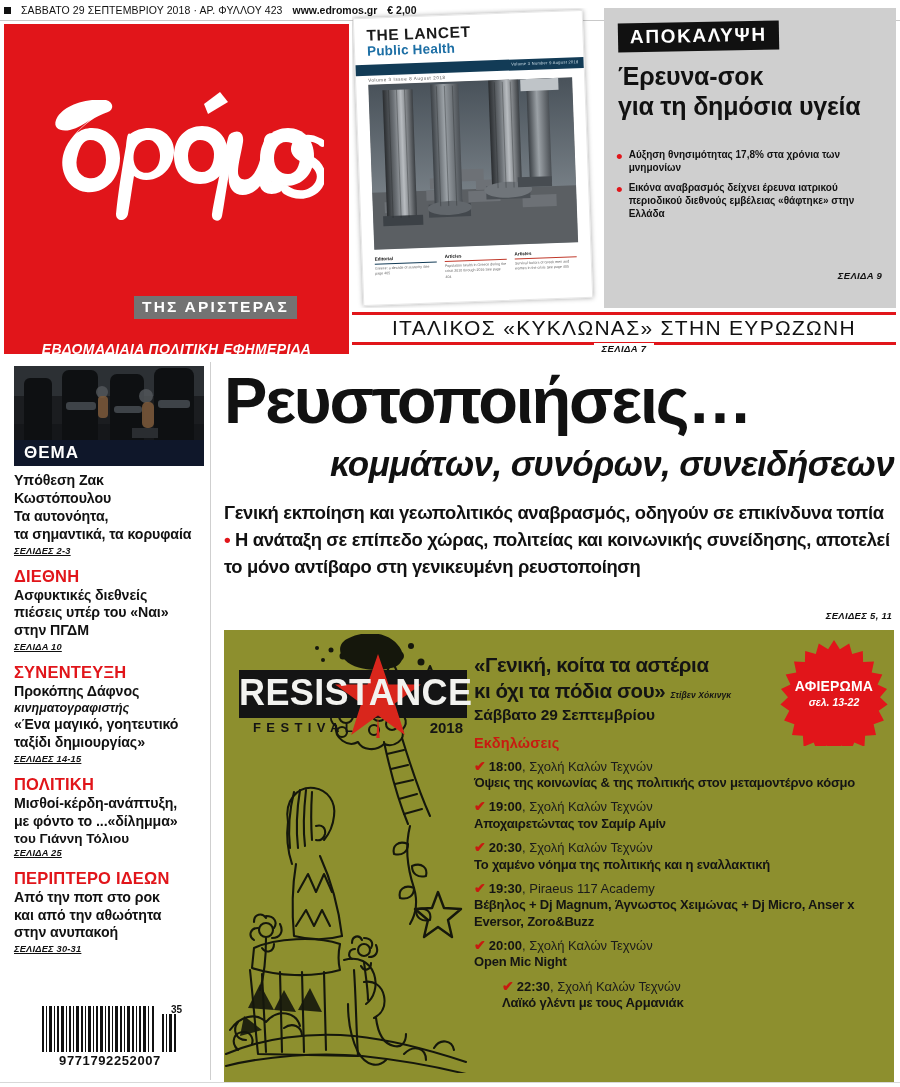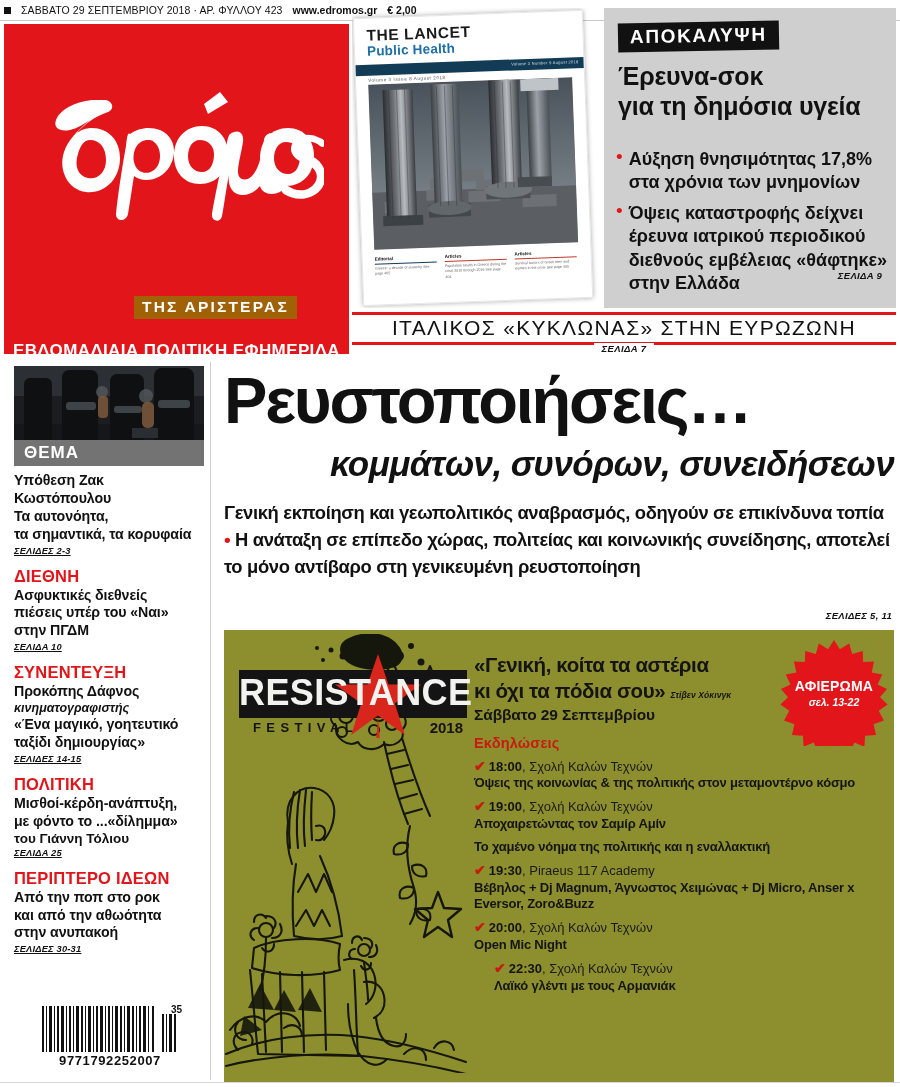--- a/index.html
+++ b/index.html
@@ -16,24 +16,24 @@
   .topsq{width:7px;height:7px;background:#111;display:inline-block;}
   .topstrip .t1{font-size:10.5px;letter-spacing:.1px;color:#111;font-weight:400;}
   .topstrip .t2{font-size:10.5px;font-weight:bold;color:#111;}
   .topstrip .t3{font-size:10.5px;font-weight:bold;color:#111;}
   .strip-rule{position:absolute;left:0;top:20px;width:900px;height:1px;background:#c9c9c9;}
 
   
   .flag{position:absolute;left:4px;top:24px;width:345px;height:330px;background:#e1151a;}
   .logo-script{position:absolute;left:30px;top:58px;width:290px;height:140px;}
   .logo-script svg{display:block;}
-  .logo-sub{position:absolute;left:130px;top:272px;background:#a16207;color:#fff;
+  .logo-sub{position:absolute;left:130px;top:272px;background:#737373;color:#fff;
     font-size:15.5px;font-weight:bold;letter-spacing:2.2px;padding:2px 8px 3px;}
   .logo-tag{position:absolute;left:0;top:317px;width:345px;text-align:center;color:#fff;
-    font-size:17px;font-weight:bold;letter-spacing:.4px;}
+    font-size:14px;font-weight:bold;letter-spacing:.4px;font-style:italic;}
 
   
   .lancet-wrap{position:absolute;left:352px;top:8px;width:252px;height:300px;overflow:hidden;}
   .lancet{position:absolute;left:6px;top:6px;width:228px;height:286px;background:#fff;
     transform:rotate(-2.1deg);box-shadow:0 0 5px rgba(0,0,0,.35);border:1px solid #e7e7e7;}
   .lancet .lhead{position:absolute;left:12px;top:9px;}
   .lancet .lh1{font-size:15.5px;font-weight:bold;color:#1a1a1a;letter-spacing:.6px;line-height:1.05;}
   .lancet .lh2{font-size:13.5px;font-weight:600;color:#1d6fa5;letter-spacing:.2px;}
   .lancet .lbar{position:absolute;left:0;top:46px;width:228px;height:11px;background:#123b56;}
   .lancet .lbar span{position:absolute;right:5px;top:2px;font-size:4px;color:#cfe0ea;letter-spacing:.3px;}
@@ -48,40 +48,40 @@
   
   .greybox{position:absolute;left:604px;top:8px;width:292px;height:300px;background:#cfcfcf;}
   .gb-tag{position:absolute;left:14px;top:14px;background:#111;color:#fff;
     font-size:19px;font-weight:bold;letter-spacing:1.6px;padding:3px 12px 4px;
     transform:rotate(-1.1deg);}
   .gb-h1{position:absolute;left:14px;top:54px;width:270px;font-size:25px;font-weight:bold;
     line-height:1.18;color:#111;letter-spacing:-.2px;}
   .gb-list{position:absolute;left:12px;top:140px;width:272px;}
   .gb-li{display:flex;gap:6px;margin-bottom:7px;}
   .gb-li .dot{color:#e1151a;font-size:19px;line-height:.92;}
-  .gb-li .tx{font-size:18px;font-weight:bold;line-height:1.3;color:#111;}
+  .gb-li .tx{font-size:10px;font-weight:bold;line-height:1.3;color:#111;}
   .gb-page{position:absolute;right:14px;top:262px;font-size:9.5px;font-style:italic;
     font-weight:bold;letter-spacing:.3px;color:#111;}
 
   
   .banner{position:absolute;left:352px;top:312px;width:544px;height:44px;}
   .banner .rule{position:absolute;left:0;width:544px;height:3px;background:#e1151a;}
   .banner .rtop{top:0;}
   .banner .rbot{top:30px;}
   .banner .btxt{position:absolute;left:0;top:4px;width:544px;text-align:center;
     font-size:21px;font-weight:400;letter-spacing:1.3px;color:#111;}
   .banner .bpage{position:absolute;left:0;top:26px;width:544px;text-align:center;}
   .banner .bpage span{background:#fff;padding:0 8px;font-size:9.5px;font-weight:bold;
     font-style:italic;letter-spacing:.4px;color:#111;}
 
   
   .sidebar{position:absolute;left:4px;top:362px;width:207px;height:718px;
     background:#fff;border-right:1px solid #cfcfcf;box-sizing:border-box;padding:0 10px;}
   .sb-photo{position:absolute;left:10px;top:4px;width:190px;height:92px;overflow:hidden;background:#24262a;}
-  .sb-thema{position:absolute;left:10px;top:78px;width:190px;height:26px;background:#737373;
+  .sb-thema{position:absolute;left:10px;top:78px;width:190px;height:26px;background:#0f172a;
     color:#fff;font-size:17px;font-weight:bold;letter-spacing:1px;
     display:flex;align-items:center;padding-left:10px;box-sizing:border-box;}
   .sb-body{position:absolute;left:10px;top:110px;width:190px;}
   .sb-kicker{color:#e1151a;font-size:16.5px;font-weight:bold;letter-spacing:.2px;margin-bottom:1px;}
   .sb-lead{font-size:14.2px;font-weight:bold;line-height:1.26;color:#111;letter-spacing:-.1px;}
   .sb-lead.thin{font-weight:600;}
   .sb-role{font-size:12.5px;font-style:italic;font-weight:bold;color:#111;line-height:1.2;}
   .sb-by{font-size:13.5px;font-weight:600;color:#111;}
   .sb-pages{font-size:9.3px;font-style:italic;font-weight:bold;letter-spacing:.2px;color:#111;
     margin-top:2px;text-decoration:underline;text-underline-offset:1px;}
@@ -118,21 +118,21 @@
   .pcontent{position:absolute;left:250px;top:22px;width:400px;}
   .quote{font-size:20.5px;font-weight:bold;color:#141414;line-height:1.26;letter-spacing:-.4px;}
   .quote .attr{font-size:8.5px;font-style:italic;font-weight:bold;letter-spacing:.1px;}
   .pdate{font-size:15.5px;font-weight:bold;color:#141414;margin-top:2px;letter-spacing:-.1px;}
   .psec{color:#c81a10;font-size:14.5px;font-weight:bold;margin-top:11px;letter-spacing:.2px;}
   .ev{margin-top:7px;}
   .ev .line1{font-size:13px;color:#1b1b1b;line-height:1.25;}
   .ev .line1 .chk{color:#c81a10;font-weight:bold;font-size:14px;margin-right:3px;}
   .ev .line1 .tm{font-weight:bold;color:#141414;}
   .ev .line2{font-size:13px;font-weight:bold;color:#141414;line-height:1.25;letter-spacing:-.2px;}
-  .ev.indent{margin-left:20px;}
+  .ev.indent{margin-left:28px;}
 
   .burst{position:absolute;right:6px;top:8px;width:108px;height:108px;}
   .burst .btx1{position:absolute;left:0;top:40px;width:108px;text-align:center;
     font-size:14px;font-weight:bold;color:#fff;letter-spacing:.2px;}
   .burst .btx2{position:absolute;left:0;top:58px;width:108px;text-align:center;
     font-size:10.5px;font-style:italic;font-weight:bold;color:#fff;}
 
   .wmark{position:absolute;right:4px;bottom:2px;text-align:left;}
   .wm1{font-size:8.5px;font-weight:bold;color:#5e5f22;letter-spacing:.2px;}
   .wm2{font-size:16px;font-weight:bold;color:#f1f1ea;letter-spacing:-.4px;line-height:.9;}
@@ -296,21 +296,21 @@
       <span>Έρευνα-σοκ</span><br>
       <span>για τη δημόσια υγεία</span>
     </div>
     <div class="gb-list">
       <div class="gb-li">
         <span class="dot">•</span>
         <span class="tx">Αύξηση θνησιμότητας 17,8% στα χρόνια των μνημονίων</span>
       </div>
       <div class="gb-li">
         <span class="dot">•</span>
-        <span class="tx">Όψεις καταστροφής δείχνει έρευνα ιατρικού περιοδικού διεθνούς εμβέλειας «θάφτηκε» στην Ελλάδα</span>
+        <span class="tx">Εικόνα αναβρασμός δείχνει έρευνα ιατρικού περιοδικού διεθνούς εμβέλειας «θάφτηκε» στην Ελλάδα</span>
       </div>
     </div>
     <div class="gb-page">ΣΕΛΙΔΑ 9</div>
   </div>
 
   <div class="banner">
     <div class="rule rtop"></div>
     <div class="btxt">ΙΤΑΛΙΚΟΣ «ΚΥΚΛΩΝΑΣ» ΣΤΗΝ ΕΥΡΩΖΩΝΗ</div>
     <div class="rule rbot"></div>
     <div class="bpage">
@@ -582,20 +582,23 @@
           </div>
           <div class="line2">Όψεις της κοινωνίας &amp; της πολιτικής στον μεταμοντέρνο κόσμο</div>
         </div>
         <div class="ev">
           <div class="line1">
             <span class="chk">✔</span><span class="tm">19:00</span>, <span>Σχολή Καλών Τεχνών</span>
           </div>
           <div class="line2">Αποχαιρετώντας τον Σαμίρ Αμίν</div>
         </div>
         <div class="ev">
+          <div class="line1">
+            <span class="chk">✔</span><span class="tm">20:30</span>, <span>Σχολή Καλών Τεχνών</span>
+          </div>
           <div class="line2">Το χαμένο νόημα της πολιτικής και η εναλλακτική</div>
         </div>
 
         <div class="ev">
           <div class="line1">
             <span class="chk">✔</span><span class="tm">19:30</span>, <span>Piraeus 117 Academy</span>
           </div>
           <div class="line2">Βέβηλος + Dj Magnum, Άγνωστος Χειμώνας + Dj Micro, Anser x Eversor, Zoro&amp;Buzz</div>
         </div>
         <div class="ev">

